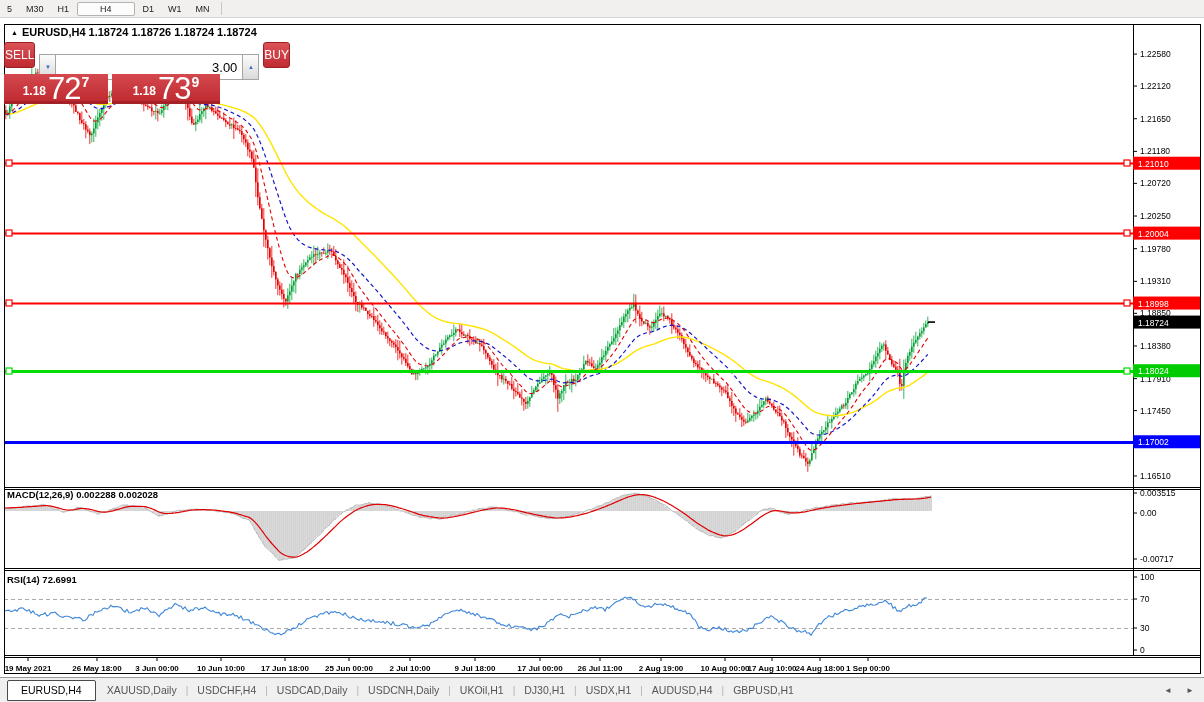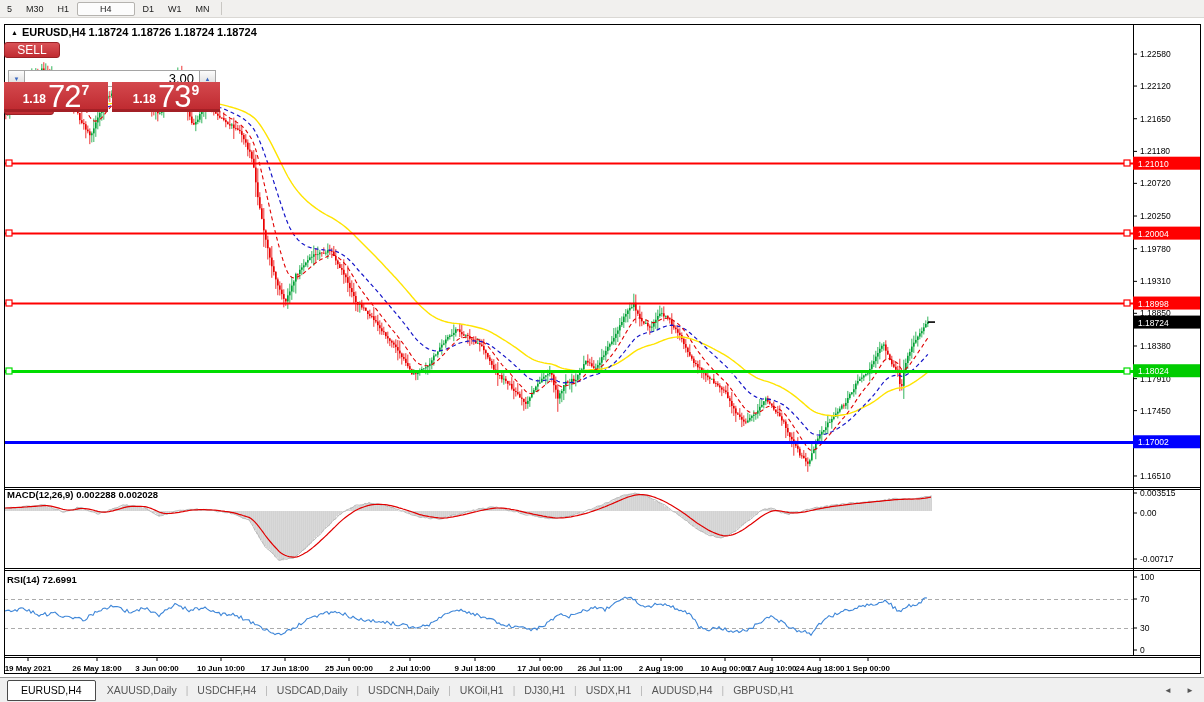--- a/index.html
+++ b/index.html
@@ -11,30 +11,30 @@
   .tf-btn{font-size:9px;color:#222;padding:1px 6px;margin:0 1px;line-height:12px;cursor:default;}
   .tf-btn.active{background:#fcfcfc;border:1px solid #b5b3af;border-radius:2px;padding:0 22px;}
   .tb-sep{width:1px;height:13px;background:#c9c7c3;margin:0 4px;}
   
   .chart-window{position:absolute;left:4px;top:24px;width:1200px;height:650px;background:#fff;}
   .chart-window svg{position:absolute;left:0;top:0;}
   .chart-header{position:absolute;left:7px;top:2px;font-size:11px;font-weight:700;color:#000;z-index:5;white-space:nowrap;}
   .chart-header .tri{font-size:7px;vertical-align:1px;margin-right:4px;}
   
   .trade-panel{position:absolute;left:0;top:18px;width:216px;z-index:6;}
-  .tp-row1{display:flex;height:26px;flex-direction:column;}
+  .tp-row1{display:flex;height:26px;}
   .btn-trade{width:56px;background:linear-gradient(180deg,#da5257,#c02b31);border:1px solid #9b2126;
              border-radius:3px;color:#fff;font-size:12px;display:flex;align-items:center;justify-content:center;box-sizing:border-box;}
   .btn-buy{width:50px;text-align:center;}
   .vol-group{display:flex;flex:1;margin:12px 4px;height:26px;box-sizing:border-box;}
   .vol-btn{width:17px;background:linear-gradient(180deg,#fcfcfc,#dadada);border:1px solid #a5a5a5;
            color:#3a68c0;font-size:6px;display:flex;align-items:center;justify-content:center;box-sizing:border-box;}
   .vol-input{flex:1;border:1px solid #a5a5a5;border-left:none;border-right:none;background:#fff;
              text-align:right;font-size:13px;padding:0 5px;font-family:"Liberation Sans",sans-serif;box-sizing:border-box;min-width:0;}
-  .tp-row2{display:flex;margin-top:14px;height:30px;}
+  .tp-row2{display:flex;margin-top:6px;height:30px;}
   .price-panel{background:linear-gradient(180deg,#d4494e,#c02b31);border-bottom:3px solid #a32026;
                color:#fff;display:flex;align-items:flex-end;justify-content:center;box-sizing:border-box;}
   .pp-sell{width:104px;margin-right:4px;}
   .pp-buy{width:108px;}
   .pp .pre{font-size:12px;font-weight:700;margin:0 2px 3px 0;}
   .pp .big{font-size:31px;line-height:25px;font-weight:400;letter-spacing:-1px;}
   .pp .sup{font-size:14px;font-weight:700;margin:0 0 11px 1px;}
   
   .tabbar{position:absolute;left:0;top:677px;width:1204px;height:25px;background:#f0f0f0;
           border-top:1px solid #9a9a9a;display:flex;align-items:center;font-size:10.5px;color:#555;box-sizing:border-box;}

